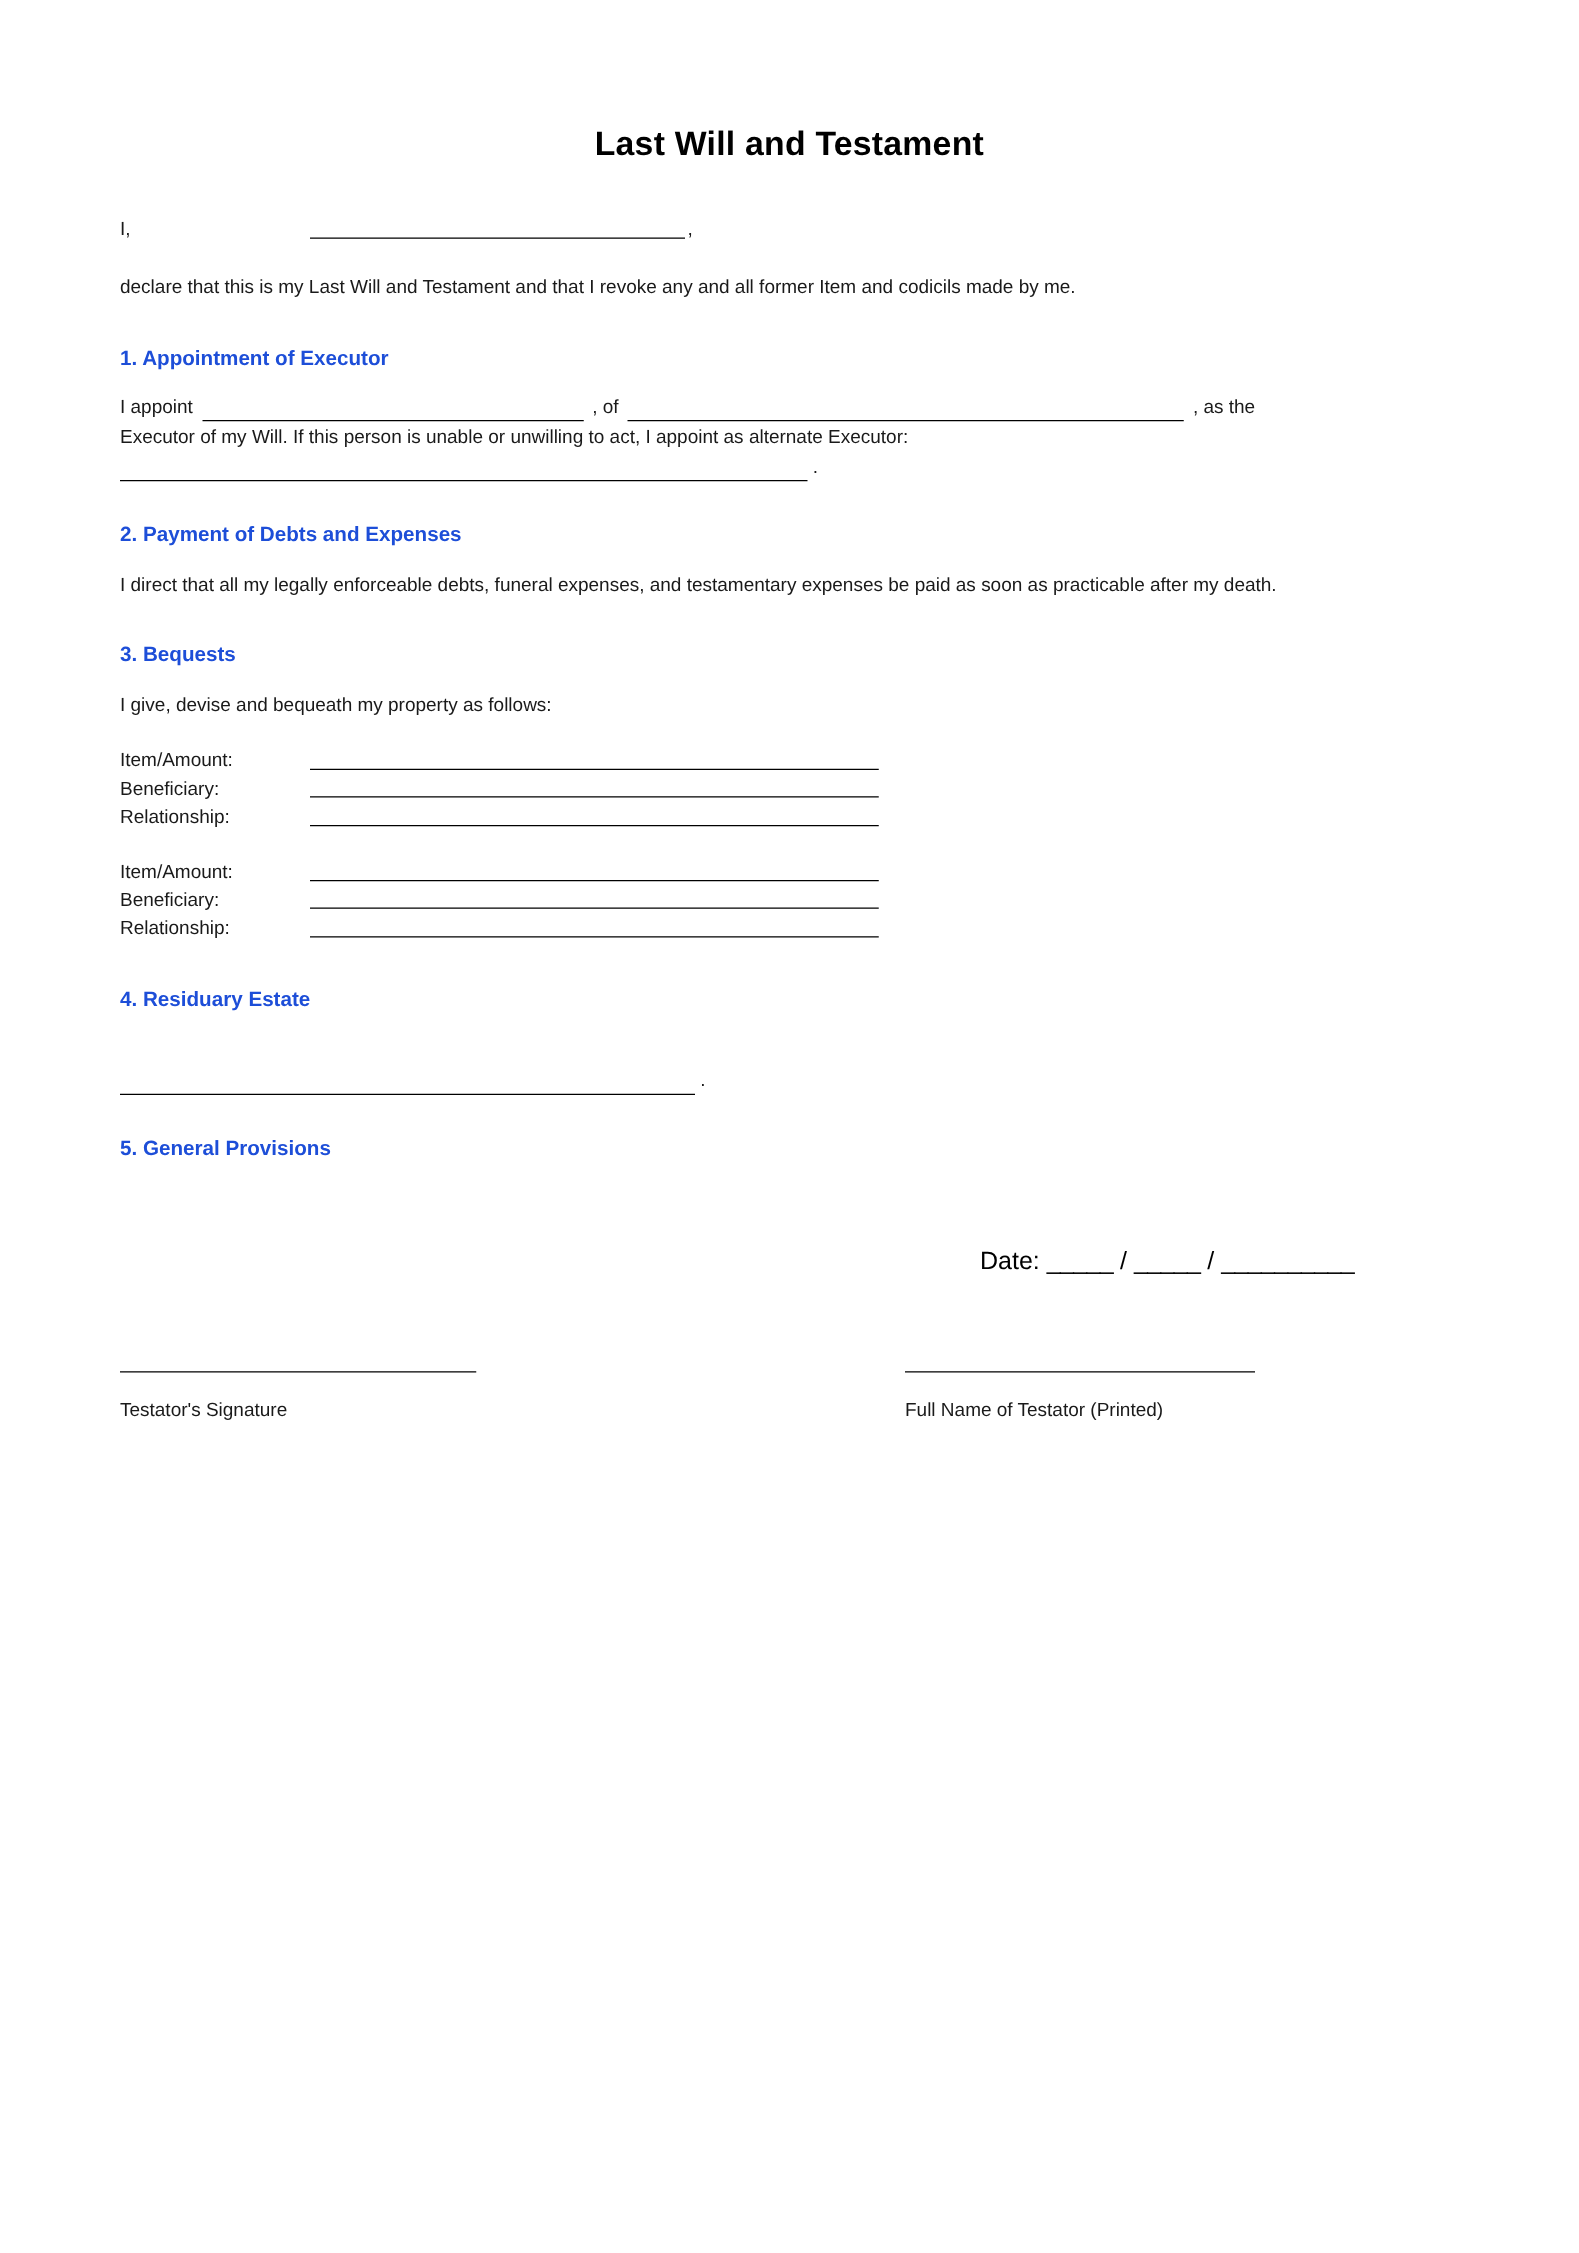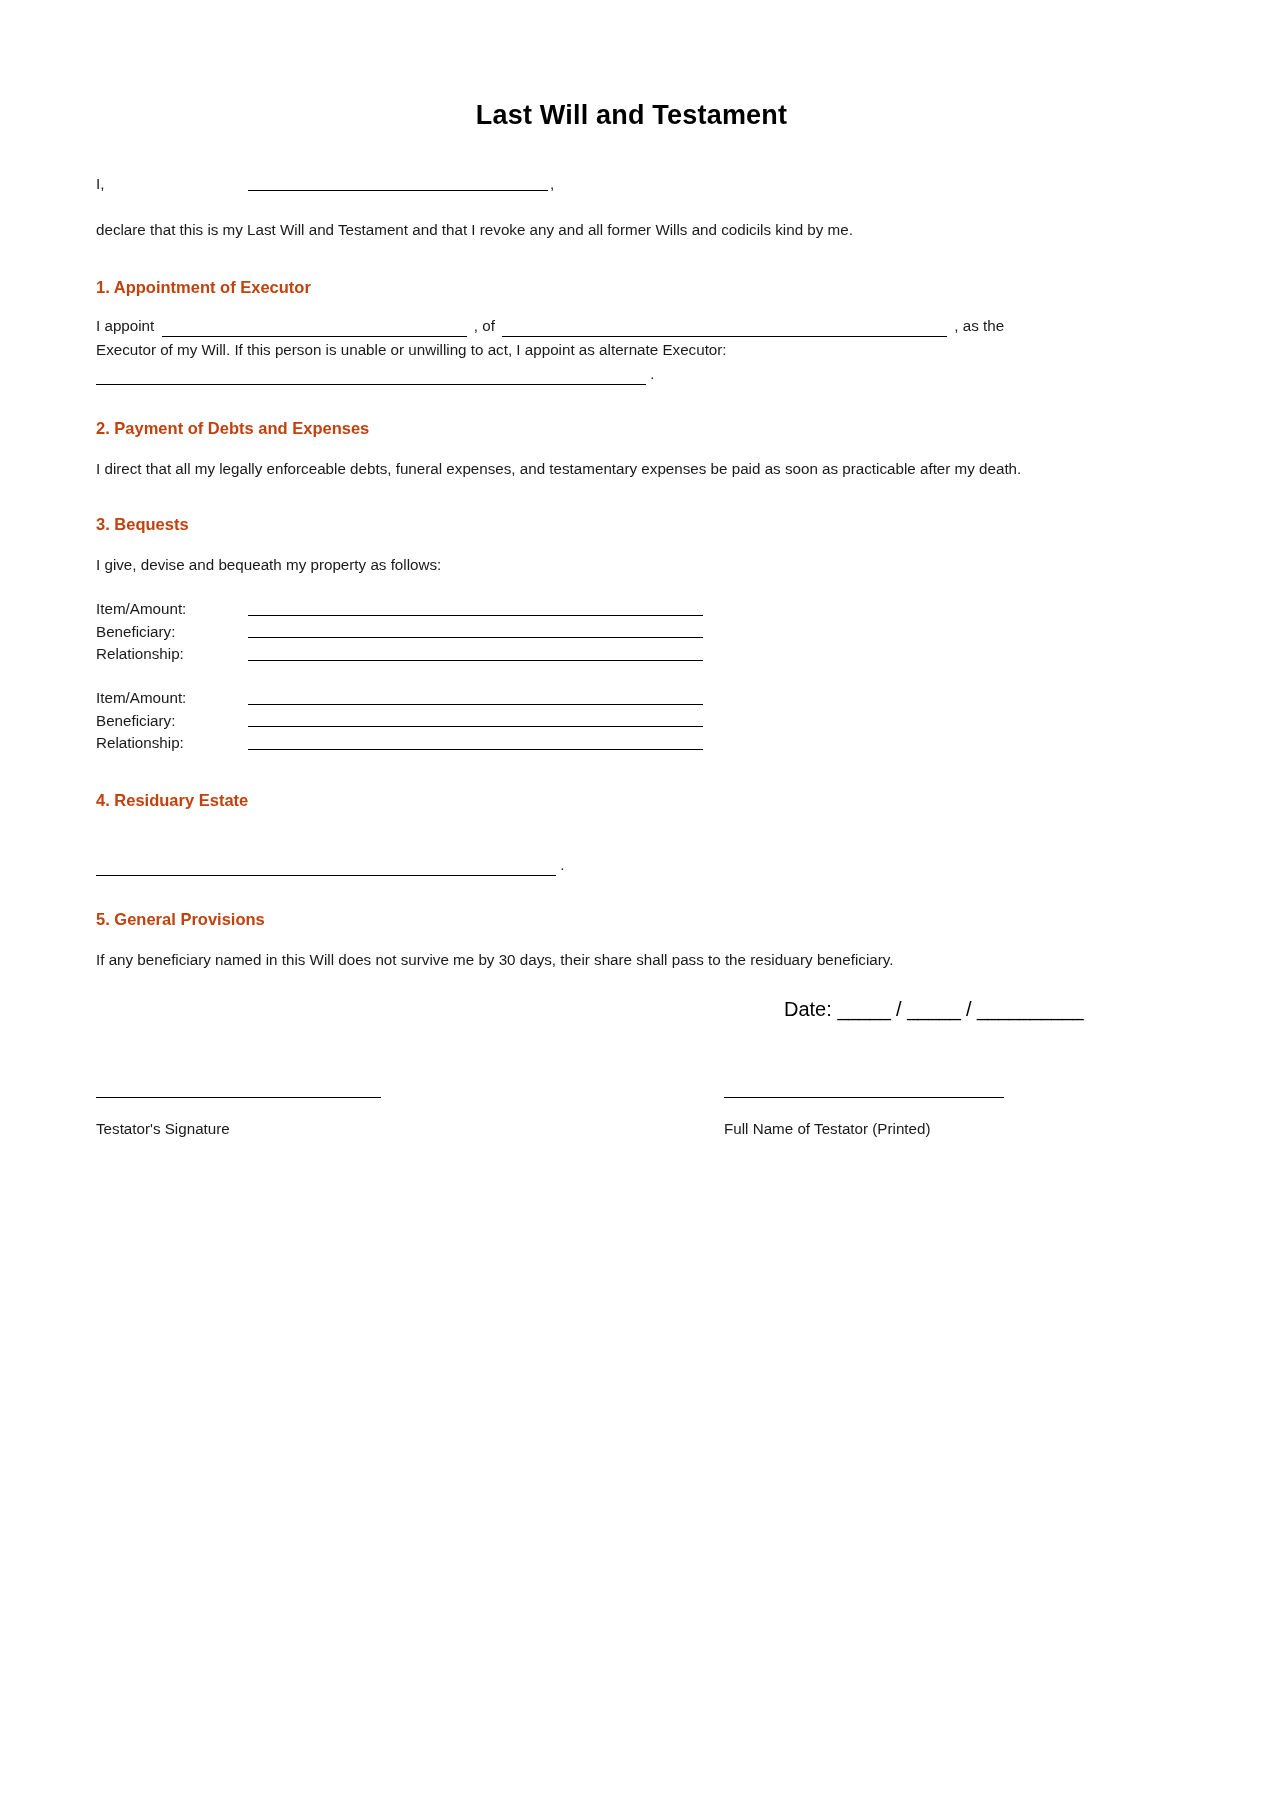--- a/index.html
+++ b/index.html
@@ -38,21 +38,21 @@
     letter-spacing: 0.2px;
   }
   .body-text {
     font-size: 15.2px;
     line-height: 23px;
     color: #1a1a1a;
   }
   .section-head {
     font-size: 16.5px;
     font-weight: bold;
-    color: #c2410c;
+    color: #1d4ed8;
   }
   .rule {
     display: inline-block;
     border-bottom: 1.6px solid #000;
     vertical-align: bottom;
     height: 0;
   }
   
   .hdr {
     position: absolute;
@@ -131,21 +131,21 @@
   <div class="doc-title">Last Will and Testament</div>
 
   <div class="hdr">
     <div class="hdr-row body-text">
       <span class="hdr-label">I,</span>
       <span class="rule hdr-line-1"></span>
       <span class="hdr-comma-1">,</span>
     </div>
   </div>
 
-  <div class="declare body-text">declare that this is my Last Will and Testament and that I revoke any and all former Wills and codicils kind by me.</div>
+  <div class="declare body-text">declare that this is my Last Will and Testament and that I revoke any and all former Item and codicils made by me.</div>
 
   <div class="abs section-head" style="left:96px; top:278px;">1. Appointment of Executor</div>
 
   <div class="abs body-text" style="left:96px; top:314px;">
     <span>I appoint</span>
     <span class="rule" style="width:305px; margin:0 3px;"></span>
     <span>, of</span>
     <span class="rule" style="width:445px; margin:0 3px;"></span>
     <span>, as the</span>
   </div>
@@ -198,21 +198,20 @@
   <div class="abs section-head" style="left:96px; top:791px;">4. Residuary Estate</div>
 
 
   <div class="abs body-text" style="left:96px; top:853px;">
     <span class="rule" style="width:460px;"></span>
     <span>.</span>
   </div>
 
   <div class="abs section-head" style="left:96px; top:910px;">5. General Provisions</div>
 
-  <div class="abs body-text" style="left:96px; top:948px;">If any beneficiary named in this Will does not survive me by 30 days, their share shall pass to the residuary beneficiary.</div>
 
   <div class="date-block" style="left:784px; top:998px;">
     <span>Date:</span>
     <span class="dash">_____</span>
     <span>/</span>
     <span class="dash">_____</span>
     <span>/</span>
     <span class="dash">__________</span>
   </div>
 

